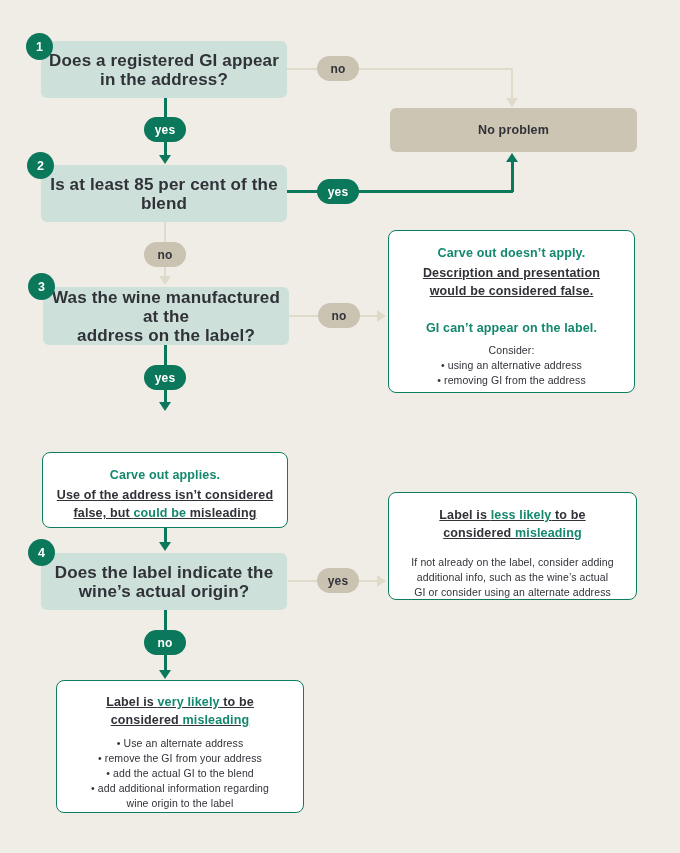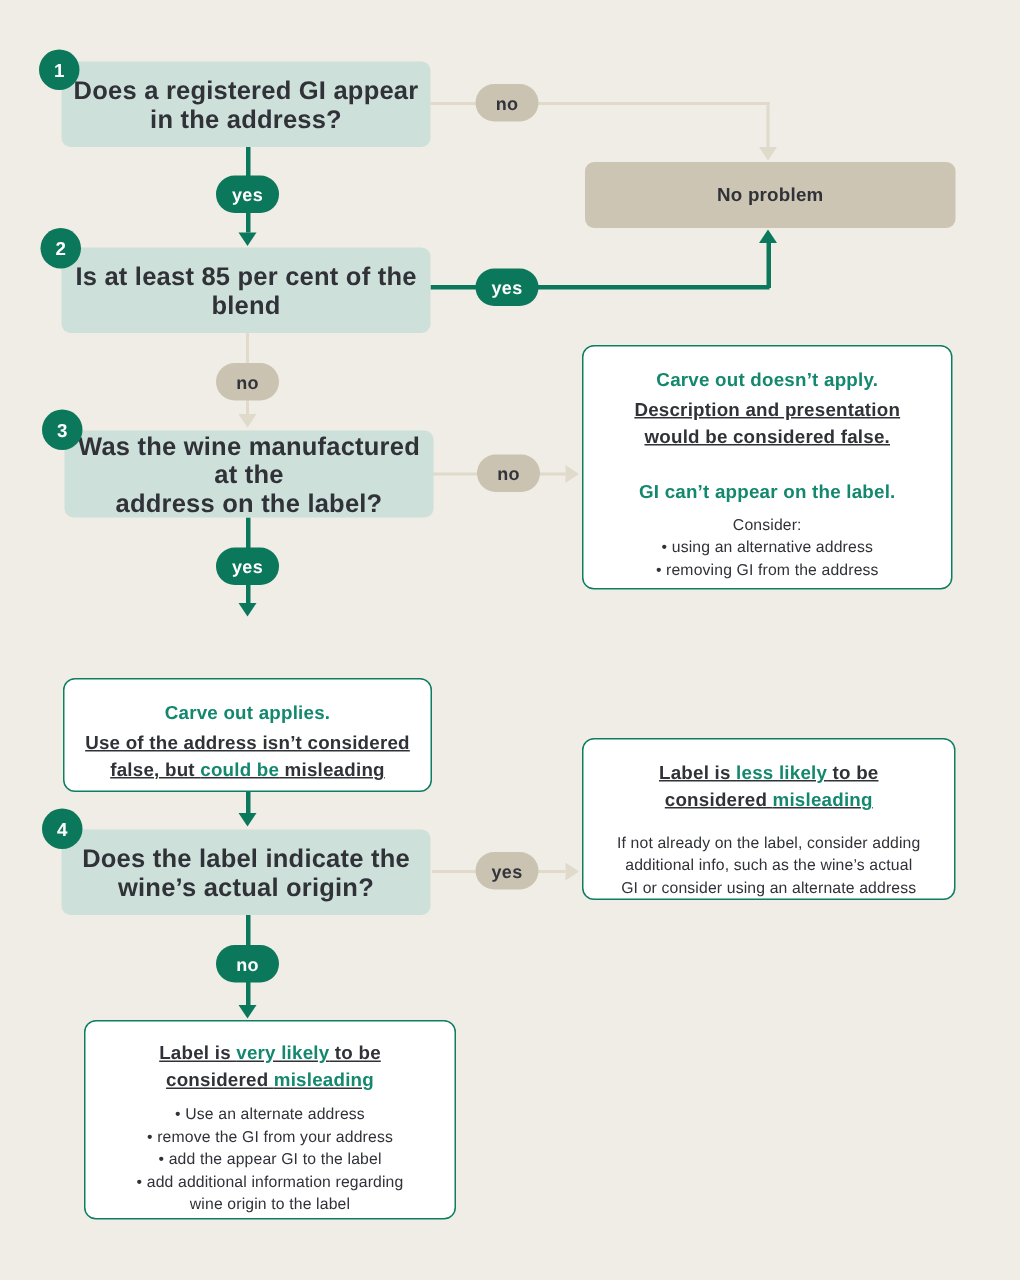--- a/index.html
+++ b/index.html
@@ -154,18 +154,18 @@
 
   <div class="obox" style="left:56px;top:680px;width:248px;height:133px;padding-top:12px;">
     <div class="t-strong">
       <span class="dk">Label is </span><span class="hl">very likely</span><span class="dk"> to be</span>
     </div>
     <div class="t-strong">
       <span class="dk">considered </span><span class="hl">misleading</span>
     </div>
     <div class="t-small" style="margin-top:7px;">• Use an alternate address</div>
     <div class="t-small">• remove the GI from your address</div>
-    <div class="t-small">• add the appear GI to the label</div>
+    <div class="t-small">• add the actual GI to the blend</div>
     <div class="t-small">• add additional information regarding</div>
     <div class="t-small">wine origin to the label</div>
   </div>
 
 </div>
 
 </body></html>

